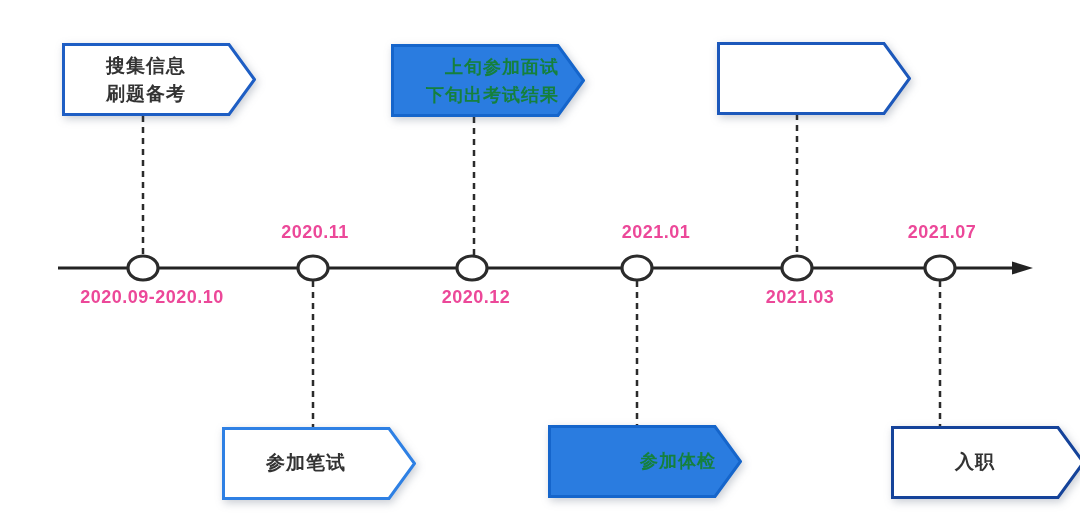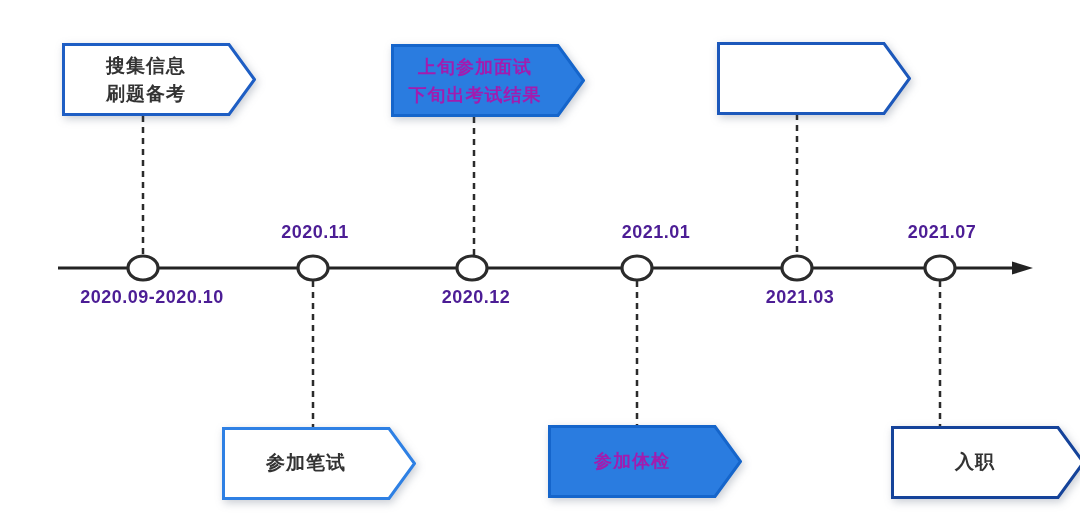--- a/index.html
+++ b/index.html
@@ -43,29 +43,30 @@
     justify-content: center;
     gap: 2px;
     font-size: 19px;
     font-weight: bold;
     line-height: 26px;
     color: #333333;
     letter-spacing: 1px;
     white-space: nowrap;
   }
   .banner.solid .banner-label {
-    color: #a21caf;
+    color: #15803d;
     font-size: 18px;
+    align-items: flex-end;
   }
   .date-label {
     position: absolute;
     transform: translateX(-50%);
     font-size: 18px;
     font-weight: bold;
-    color: #4c1d95;
+    color: #ec4899;
     letter-spacing: 0.5px;
     white-space: nowrap;
     text-align: center;
   }
 </style>
 </head>
 <body>
 
 <div class="canvas">
 

